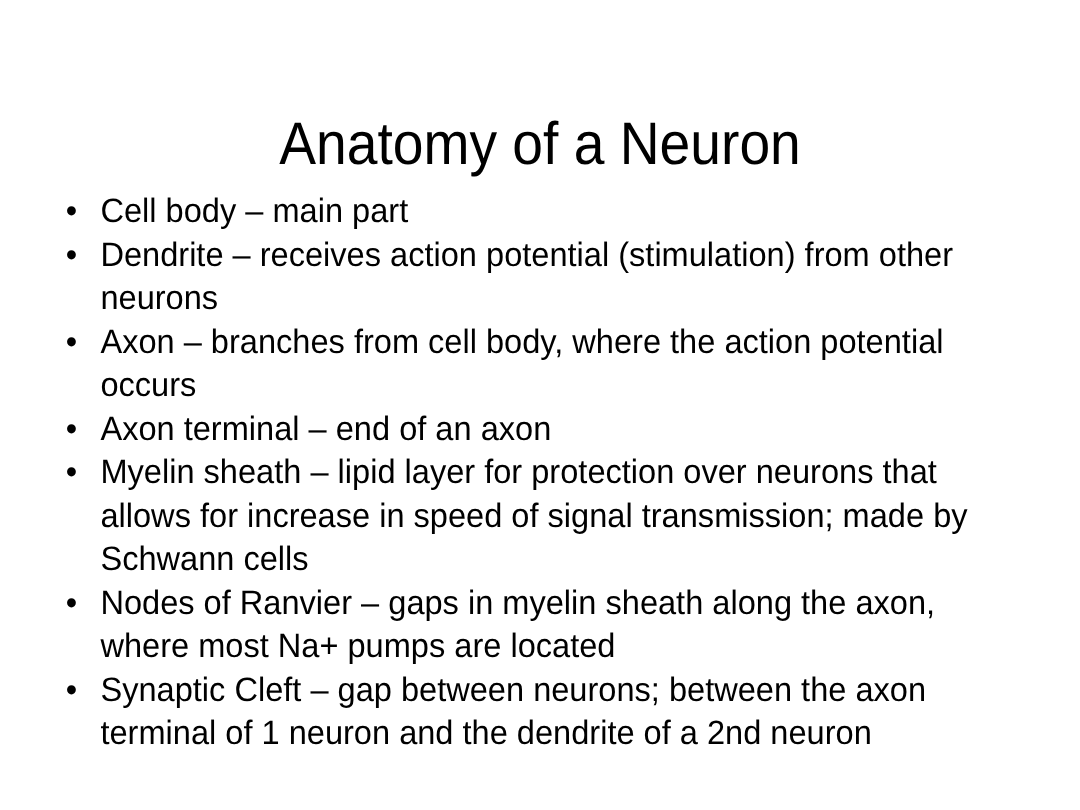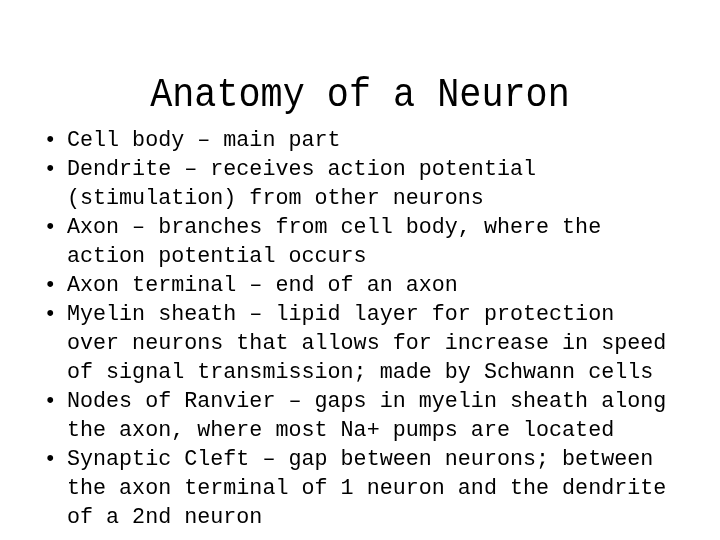--- a/index.html
+++ b/index.html
@@ -7,21 +7,21 @@
     padding: 0;
     background: #ffffff;
   }
 
   #slide {
     position: relative;
     width: 720px;
     height: 540px;
     background: #ffffff;
     overflow: hidden;
-    font-family: Liberation Mono, monospace;
+    font-family: Liberation Sans, sans-serif;
     color: #000000;
   }
 
   #slide-title {
     position: absolute;
     left: 0;
     top: 47px;
     width: 720px;
     text-align: center;
     font-size: 40px;

